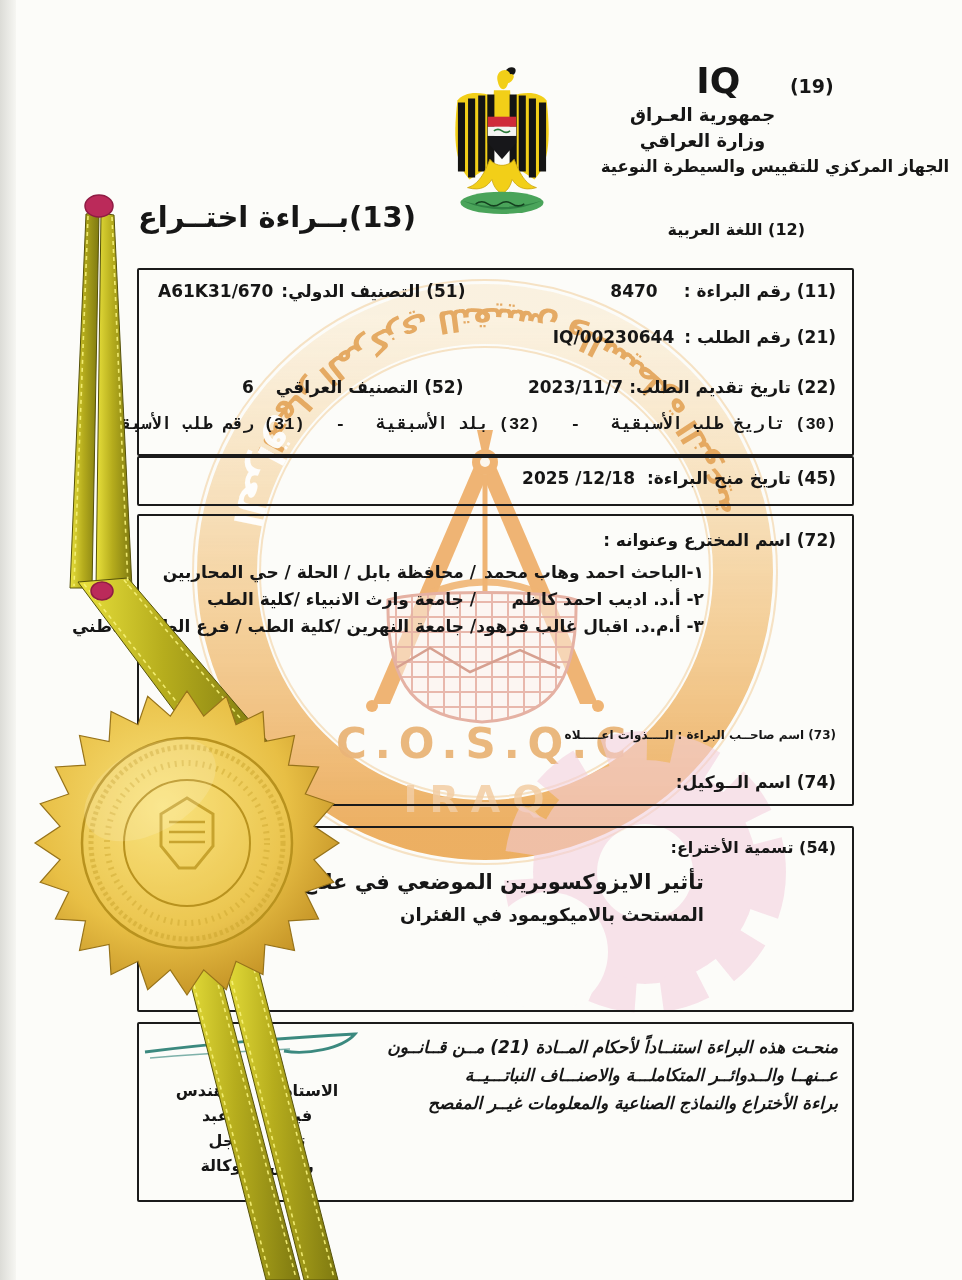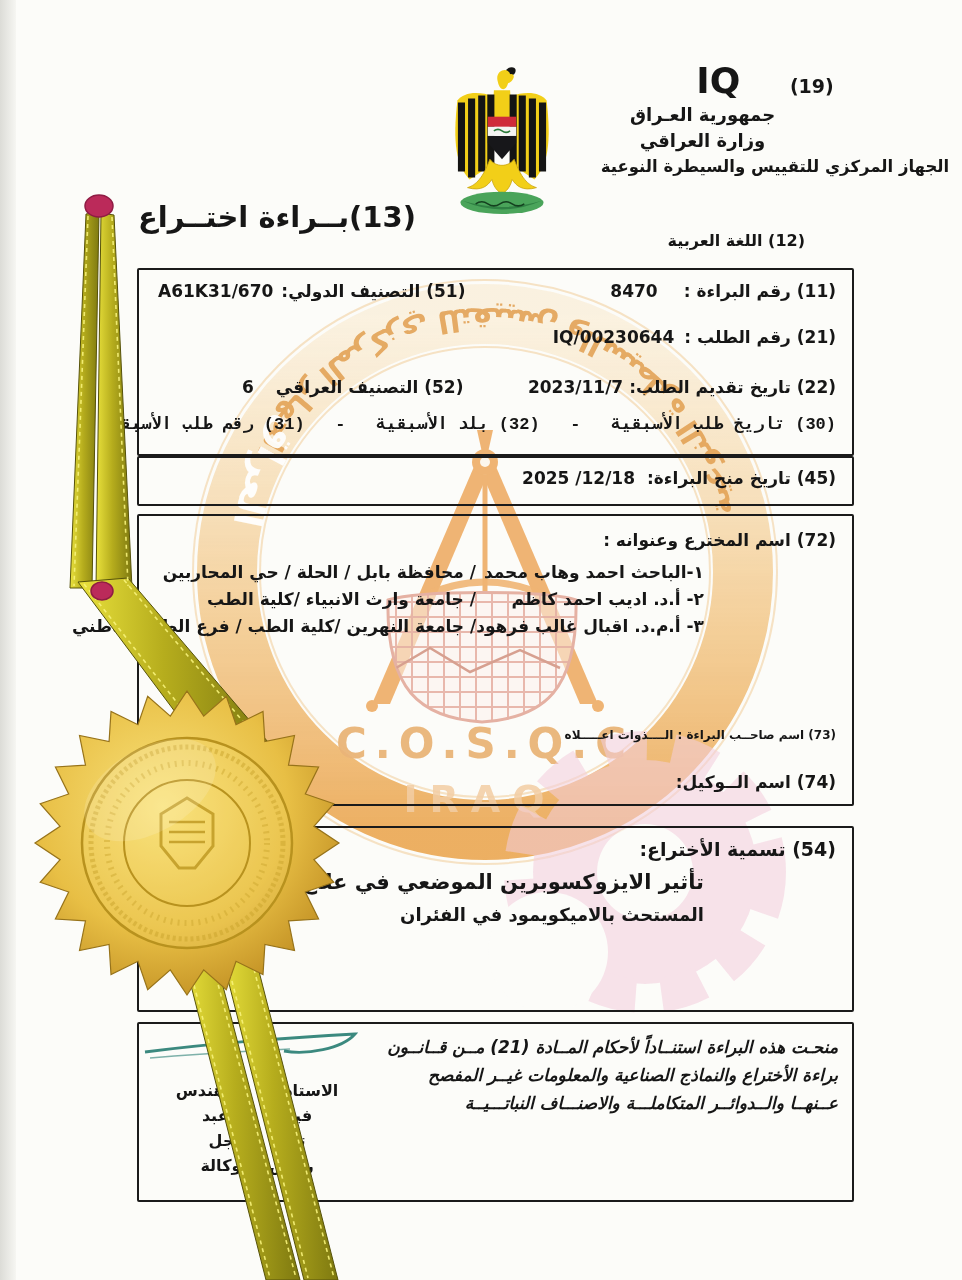--- a/index.html
+++ b/index.html
@@ -110,21 +110,21 @@
       <path d="M28 138 q6 -4 12 0 q6 4 12 0 q6 -4 12 0 q6 4 12 0" stroke="#14401f" stroke-width="1.5" fill="none"></path>
     </svg>
 
     <div class="abs hdr-c" style="top:60px;left:690px;width:150px;" dir="ltr">
       <span style="font-size:36px;font-weight:bold;">IQ</span>
       <span style="font-size:19px;font-weight:bold;margin-left:44px;">(19)</span>
     </div>
     <div class="abs hdr-c rtl" style="top:104px;left:620px;width:165px;font-size:18px;">جمهورية العـراق</div>
     <div class="abs hdr-c rtl" style="top:130px;left:620px;width:165px;font-size:18px;">وزارة العراقي</div>
     <div class="abs hdr-c rtl" style="top:157px;left:595px;width:360px;font-size:16.5px;">الجهاز المركزي للتقييس والسيطرة النوعية</div>
-    <div class="abs b rtl" style="top:231px;right:157px;font-size:16px;">(12) اللغة العربية</div>
+    <div class="abs b rtl" style="top:220px;right:157px;font-size:16px;">(12) اللغة العربية</div>
     <div class="abs b rtl" style="top:200px;left:138px;font-size:29px;letter-spacing:0.5px;">(13)بــراءة اختــراع</div>
 
     <div class="box" id="box1"></div>
     <div class="box" id="box45"></div>
     <div class="box" id="box2"></div>
     <div class="box" id="box3"></div>
     <div class="box" id="box4"></div>
 
     <div class="row" style="top:281px;justify-content:space-between;">
       <span class="grp" style="gap:26px;">
@@ -173,28 +173,28 @@
         <span>/ جامعة وارث الانبياء /كلية الطب</span>
       </div>
       <div class="inv-row">
         <span class="inv-name">٣- أ.م.د. اقبال غالب فرهود</span>
         <span>/ جامعة النهرين /كلية الطب / فرع الطب الباطني</span>
       </div>
     </div>
     <div class="abs b rtl" style="top:728px;right:126px;font-size:12px;">(73) اسم صاحــب البراءة : الــــذوات اعـــــلاه</div>
     <div class="abs b rtl" style="top:772px;right:126px;font-size:17px;">(74) اسم الــوكيل:</div>
 
-    <div class="abs b rtl" style="top:838px;right:126px;font-size:19px;">(54) تسمية الأختراع:</div>
+    <div class="abs b rtl" style="top:838px;right:126px;font-size:16px;">(54) تسمية الأختراع:</div>
     <div class="abs b rtl" style="top:870px;right:258px;font-size:21px;">تأثير الايزوكسوبرين الموضعي في علاج الصدفية</div>
     <div class="abs b rtl" style="top:904px;right:258px;font-size:18px;">المستحث بالاميكويمود في الفئران</div>
 
     <div class="abs" style="top:1033px;right:124px;width:458px;font-style:italic;">
       <div class="legal-line">منحـت هذه البراءة استنــاداً لأحكام المــادة (21) مــن قــانــون</div>
+      <div class="legal-line">عــنهــا والــدوائــر المتكاملـــة والاصنـــاف النباتـــيــة</div>
       <div class="legal-line">براءة الأختراع والنماذج الصناعية والمعلومات غيــر المفصح</div>
-      <div class="legal-line">عــنهــا والــدوائــر المتكاملـــة والاصنـــاف النباتـــيــة</div>
     </div>
     <div class="abs" style="top:1078px;left:148px;width:218px;">
       <div class="sig-line">الاستاذ الد&nbsp;&nbsp;&nbsp;&nbsp;&nbsp;&nbsp;هندس</div>
       <div class="sig-line">فياض&nbsp;&nbsp;&nbsp;&nbsp;&nbsp;&nbsp;&nbsp;عبد</div>
       <div class="sig-line">توقـ&nbsp;&nbsp;&nbsp;&nbsp;&nbsp;&nbsp;&nbsp;جل</div>
       <div class="sig-line">رئيس&nbsp;&nbsp;&nbsp;&nbsp;&nbsp;وكالة</div>
     </div>
     <svg class="layer" width="962" height="1280" viewBox="0 0 962 1280" style="pointer-events:none;">
       <path d="M145 1052 C 230 1041, 300 1037, 355 1034 C 342 1049, 306 1055, 284 1051" stroke="#2a7f74" stroke-width="2.8" fill="none" opacity="0.92"></path>
       <path d="M150 1058 C 210 1053, 250 1051, 290 1049" stroke="#2a7f74" stroke-width="1.6" fill="none" opacity="0.6"></path>

